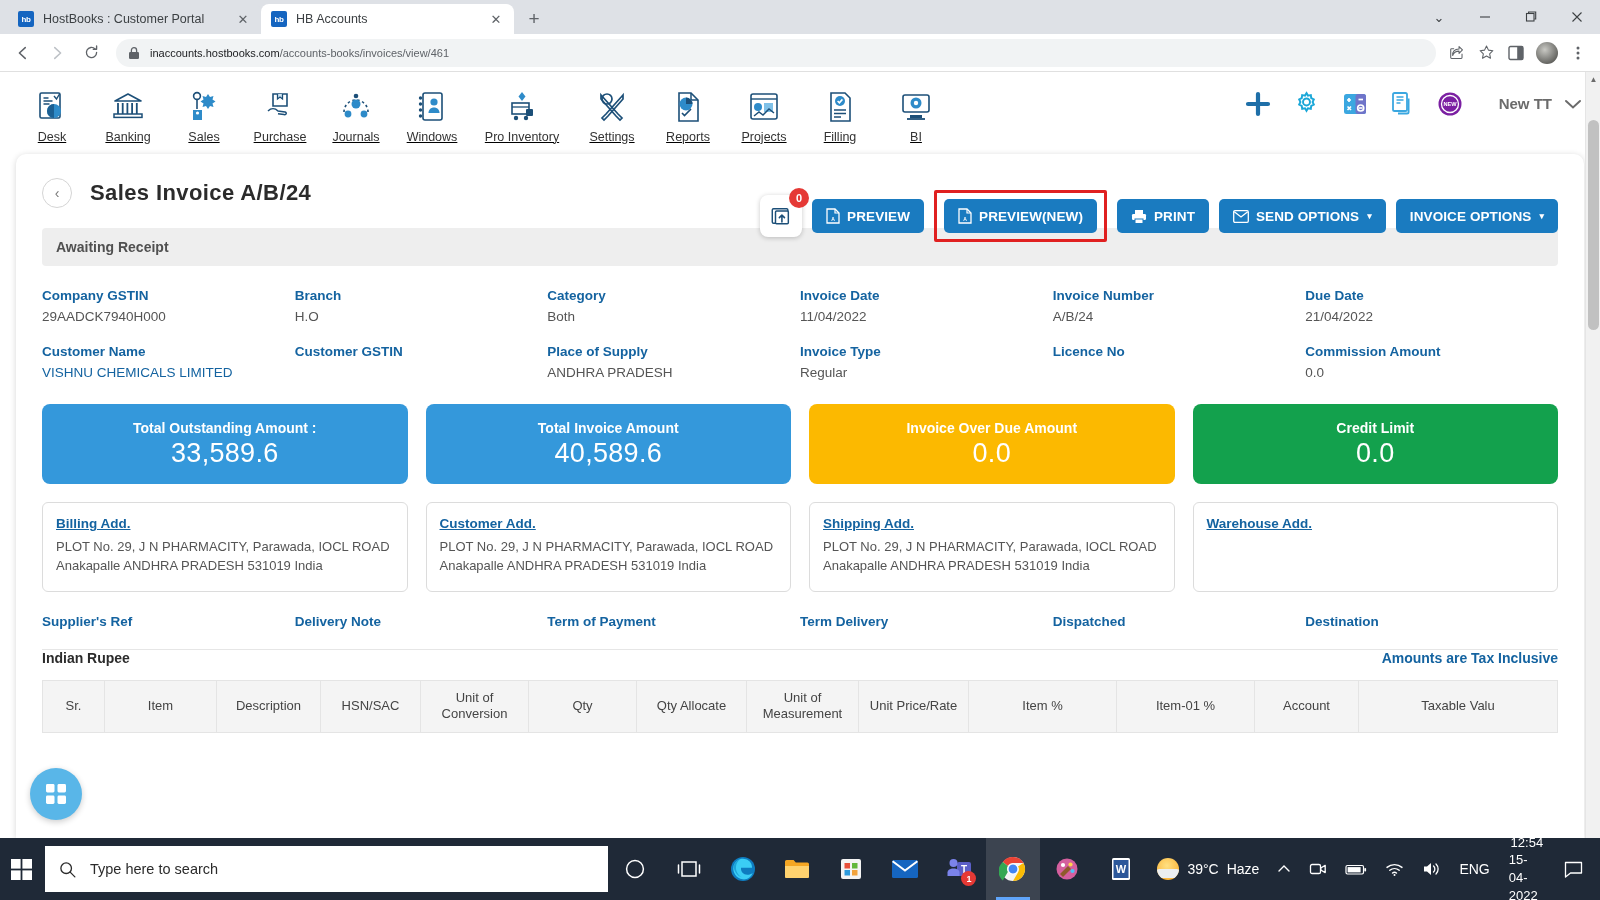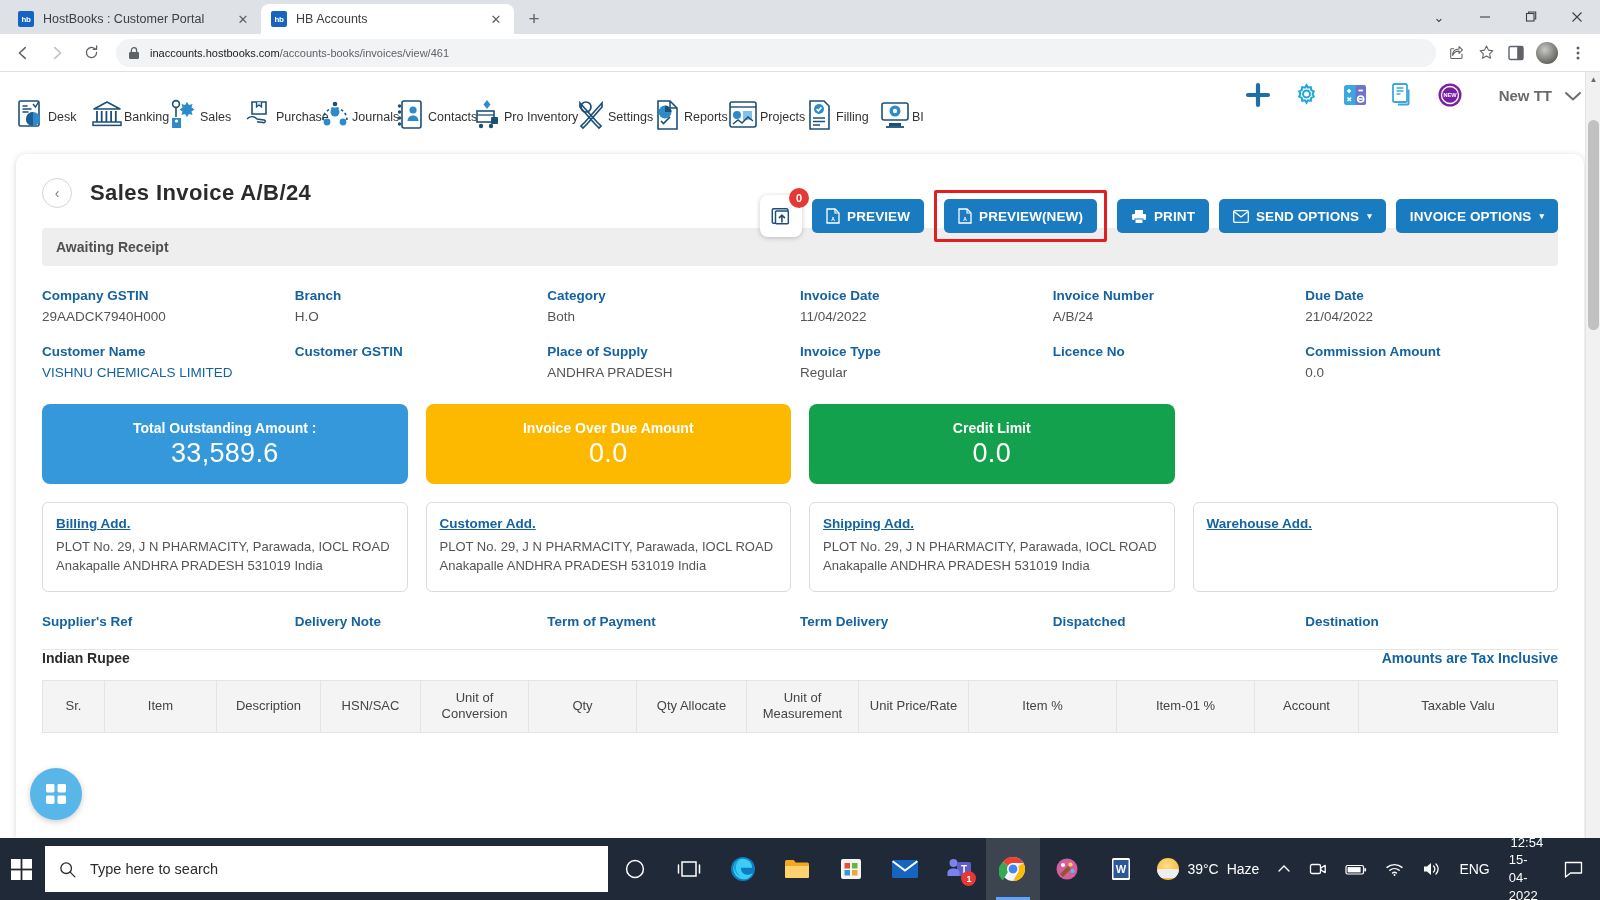--- a/index.html
+++ b/index.html
@@ -83,31 +83,32 @@
 
   
   .page { flex: 1; background: #fff; overflow: hidden; position: relative; }
 
   .app-nav {
     height: 78px; background: #fff; display: flex; align-items: center;
     padding: 4px 16px 0 14px; position: relative;
   }
   .nav-items { display: flex; align-items: flex-start; }
   .nav-item {
-    width: 76px; display: flex; flex-direction: row; align-items: center;
+    width: 76px; display: flex; flex-direction: column; align-items: center;
     padding-top: 4px;
+    text-decoration: underline;
   }
   .nav-item .ni-ico { height: 40px; display: flex; align-items: center; justify-content: center; }
   .nav-item .ni-lbl {
     font-size: 12.5px; color: #333; margin-top: 3px; white-space: nowrap;
     font-weight: 400;
   }
   .nav-right {
-    position: absolute; right: 18px; top: 10px; display: flex;
-    gap: 22px;
+    position: absolute; right: 18px; top: 18px; display: flex;
+    align-items: center; gap: 22px;
   }
   .nav-user { display: flex; align-items: center; gap: 12px; margin-left: 14px; }
   .nav-user-name { font-size: 15px; font-weight: bold; color: #6b6b6b; }
 
   .content-card {
     position: absolute; left: 16px; right: 16px; top: 82px; bottom: 0;
     background: #fff; border-radius: 10px 10px 0 0;
     box-shadow: 0 1px 6px rgba(0,0,0,0.16);
     overflow: hidden;
   }
@@ -445,21 +446,21 @@
             <svg width="34" height="34" viewBox="0 0 34 34">
                 <rect x="8" y="3" width="19" height="27" rx="2" fill="#fff" stroke="#1c4f78" stroke-width="1.6"></rect>
                 <circle cx="5.5" cy="8" r="1.7" fill="#1c4f78"></circle>
                 <circle cx="5.5" cy="14" r="1.7" fill="#1c4f78"></circle>
                 <circle cx="5.5" cy="20" r="1.7" fill="#1c4f78"></circle>
                 <circle cx="5.5" cy="26" r="1.7" fill="#1c4f78"></circle>
                 <circle cx="19" cy="12" r="3.6" fill="#2e8bc9"></circle>
                 <path d="M13.5 23c0-3.2 2.4-5.4 5.5-5.4s5.5 2.2 5.5 5.4z" fill="#2e8bc9"></path>
               </svg>
           </span>
-          <span class="ni-lbl">Contacts</span>
+          <span class="ni-lbl">Windows</span>
         </div>
 
         <div class="nav-item" style="width:104px">
           <span class="ni-ico">
             <svg width="34" height="34" viewBox="0 0 34 34">
                 <path d="M17 2l3.5 4.5L17 11l-3.5-4.5z" fill="#2e8bc9"></path>
                 <rect x="7" y="13" width="17" height="11" fill="#fff" stroke="#1c4f78" stroke-width="1.6"></rect>
                 <path d="M7 17h17" stroke="#1c4f78" stroke-width="1.3"></path>
                 <circle cx="11" cy="28" r="2.2" fill="#1c4f78"></circle>
                 <circle cx="21" cy="28" r="2.2" fill="#1c4f78"></circle>
@@ -693,20 +694,24 @@
             <div class="fld-label">Commission Amount</div>
             <div class="fld-value">0.0</div>
           </div>
         </div>
 
         <div class="stat-row">
           <div class="stat-card" style="background:#3498db">
             <div class="stat-lbl">Total Outstanding Amount :</div>
             <div class="stat-val">33,589.6</div>
           </div>
+          <div class="stat-card" style="background:#3498db">
+            <div class="stat-lbl">Total Invoice Amount</div>
+            <div class="stat-val">40,589.6</div>
+          </div>
           <div class="stat-card" style="background:#fcb900">
             <div class="stat-lbl">Invoice Over Due Amount</div>
             <div class="stat-val">0.0</div>
           </div>
           <div class="stat-card" style="background:#13a14d">
             <div class="stat-lbl">Credit Limit</div>
             <div class="stat-val">0.0</div>
           </div>
         </div>
 

